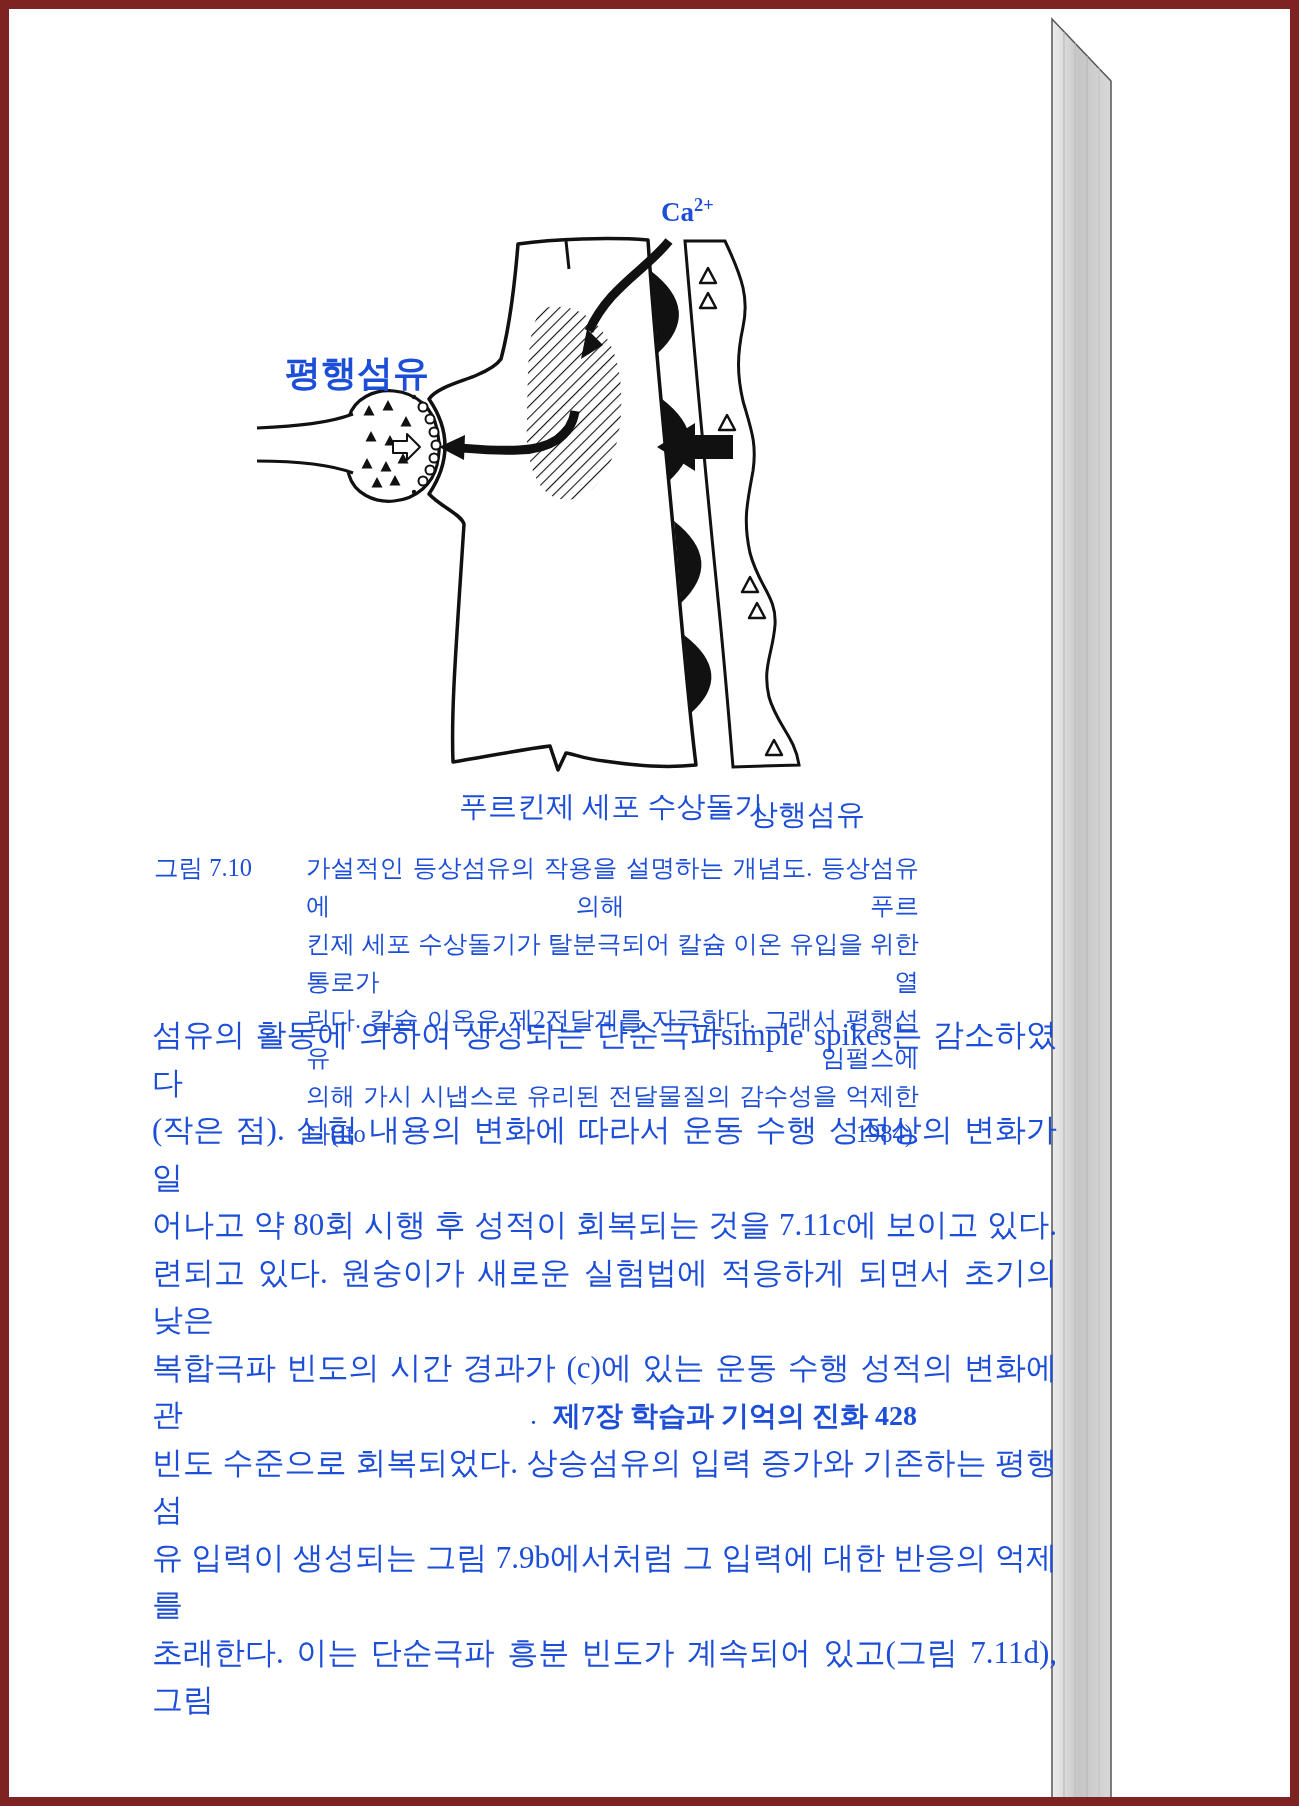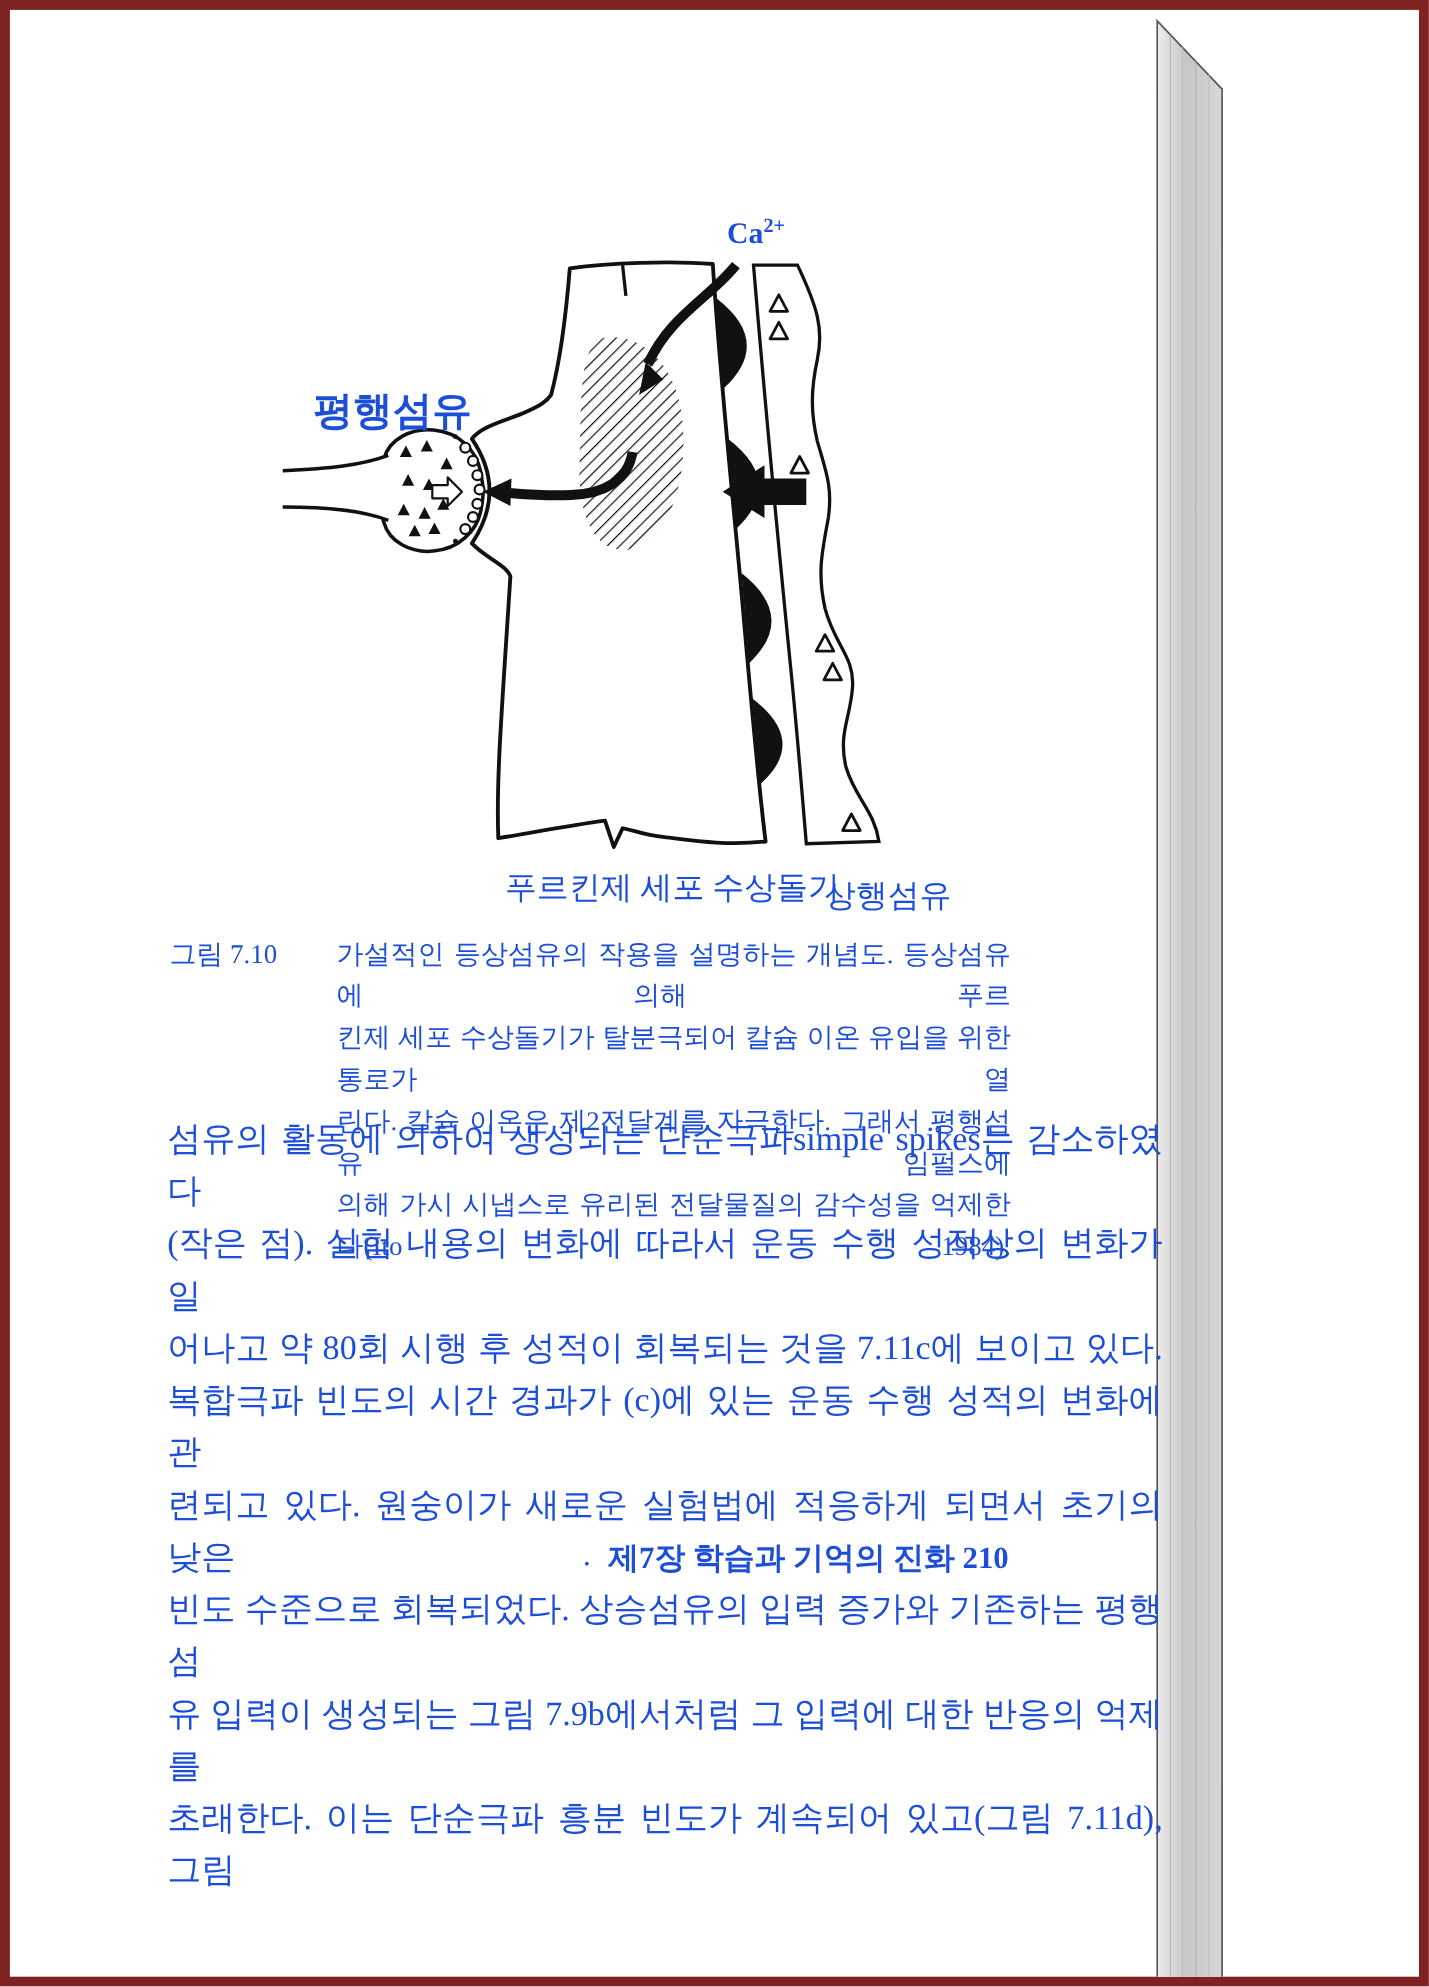--- a/index.html
+++ b/index.html
@@ -170,25 +170,25 @@
       <div class="just">킨제 세포 수상돌기가 탈분극되어 칼슘 이온 유입을 위한 통로가 열</div>
       <div class="just">린다. 칼슘 이온은 제2전달계를 자극한다. 그래서 평행섬유 임펄스에</div>
       <div class="just">의해 가시 시냅스로 유리된 전달물질의 감수성을 억제한다(Ito 1984).</div>
     </div>
   </div>
 
   <div class="abs body-text" style="left:143px;top:1002px;width:905px;">
     <div class="just">섬유의 활동에 의하여 생성되는 단순극파simple spikes는 감소하였다</div>
     <div class="just">(작은 점). 실험 내용의 변화에 따라서 운동 수행 성적상의 변화가 일</div>
     <div class="just">어나고 약 80회 시행 후 성적이 회복되는 것을 7.11c에 보이고 있다.</div>
+    <div class="just">련되고 있다. 원숭이가 새로운 실험법에 적응하게 되면서 초기의 낮은</div>
     <div class="just">복합극파 빈도의 시간 경과가 (c)에 있는 운동 수행 성적의 변화에 관</div>
-    <div class="just">련되고 있다. 원숭이가 새로운 실험법에 적응하게 되면서 초기의 낮은</div>
     <div class="just">빈도 수준으로 회복되었다. 상승섬유의 입력 증가와 기존하는 평행섬</div>
     <div class="just">유 입력이 생성되는 그림 7.9b에서처럼 그 입력에 대한 반응의 억제를</div>
     <div class="just">초래한다. 이는 단순극파 흥분 빈도가 계속되어 있고(그림 7.11d), 그림</div>
   </div>
 
   <div class="abs footer" style="left:143px;top:1388px;width:765px;">
     <span class="dot">.</span>
-    <span>제7장  학습과 기억의 진화  210</span>
+    <span>제7장  학습과 기억의 진화  428</span>
   </div>
 
 </div>
 
 </body></html>

